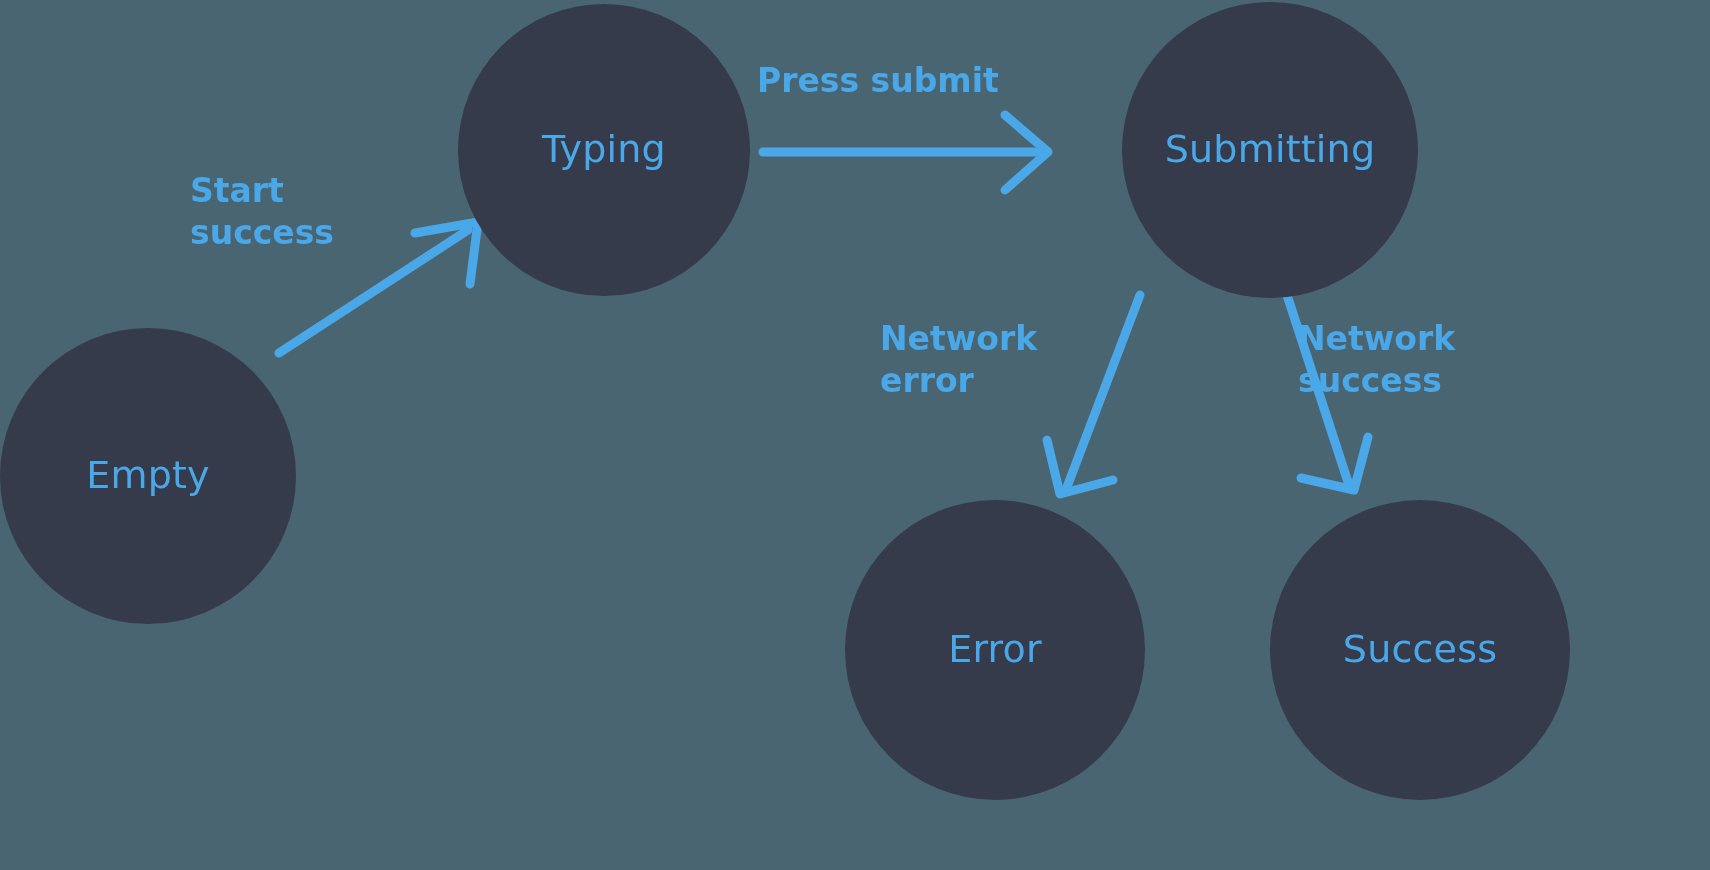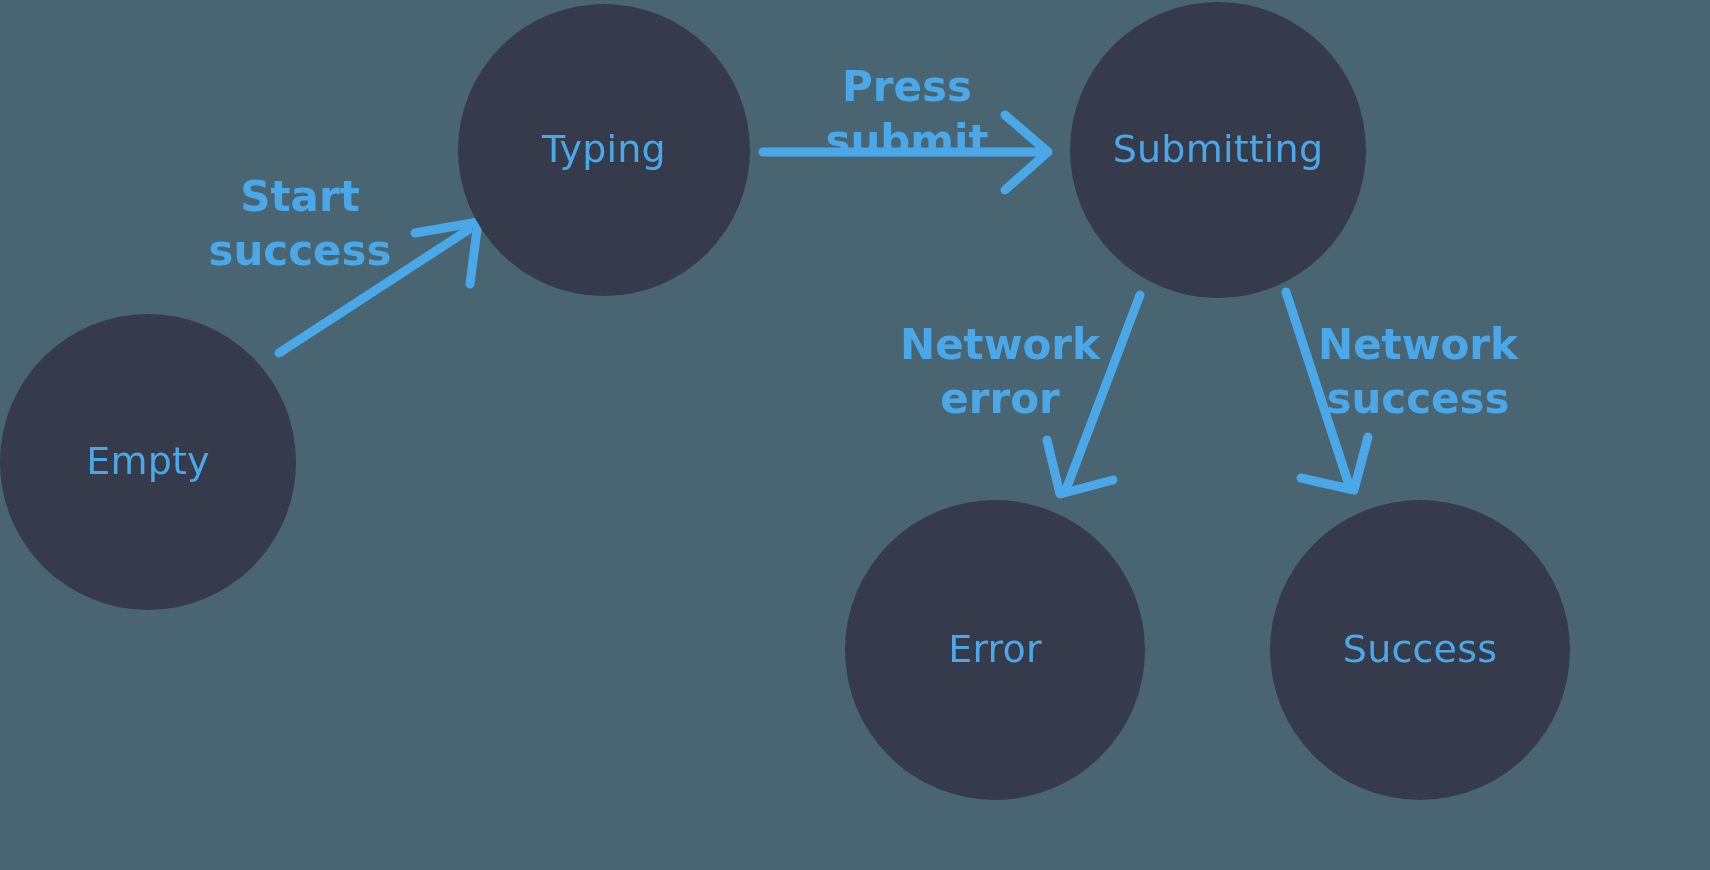--- a/index.html
+++ b/index.html
@@ -42,24 +42,24 @@
     font-weight: 400;
     letter-spacing: 0.2px;
     text-align: center;
     line-height: 1.1;
     white-space: nowrap;
     user-select: none;
   }
   .edge-label {
     position: absolute;
     color: #4aa8e8;
-    font-size: 42px;
+    font-size: 33px;
     font-weight: 700;
     line-height: 1.28;
-    text-align: center;
+    text-align: left;
     white-space: pre-line;
     user-select: none;
   }
 </style>
 </head>
 <body>
 
 <div id="diagram">
 
   <svg id="edge-layer" viewBox="0 0 1710 870" width="1710" height="870" xmlns="http://www.w3.org/2000/svg">
@@ -78,29 +78,29 @@
       <line x1="1140" y1="295" x2="1067" y2="487" stroke="#4aa8e8" stroke-width="9" stroke-linecap="round"></line>
       <polyline points="1047,440 1060,494 1113,480" fill="none" stroke="#4aa8e8" stroke-width="9" stroke-linecap="round" stroke-linejoin="round"></polyline>
     </g>
 
     <g>
       <line x1="1286" y1="292" x2="1348" y2="482" stroke="#4aa8e8" stroke-width="9" stroke-linecap="round"></line>
       <polyline points="1301,478 1354,490 1368,437" fill="none" stroke="#4aa8e8" stroke-width="9" stroke-linecap="round" stroke-linejoin="round"></polyline>
     </g>
   </svg>
 
-  <div class="state-node" style="left:0px; top:314px; width:296px; height:296px;">
+  <div class="state-node" style="left:0px; top:328px; width:296px; height:296px;">
     <span class="state-label">Empty</span>
   </div>
 
   <div class="state-node" style="left:458px; top:4px; width:292px; height:292px;">
     <span class="state-label">Typing</span>
   </div>
 
-  <div class="state-node" style="left:1070px; top:2px; width:296px; height:296px;justify-content:center;">
+  <div class="state-node" style="left:1122px; top:2px; width:296px; height:296px;justify-content:center;">
     <span class="state-label">Submitting</span>
   </div>
 
   <div class="state-node" style="left:845px; top:500px; width:300px; height:300px;">
     <span class="state-label">Error</span>
   </div>
 
   <div class="state-node" style="left:1270px; top:500px; width:300px; height:300px;">
     <span class="state-label">Success</span>
   </div>

